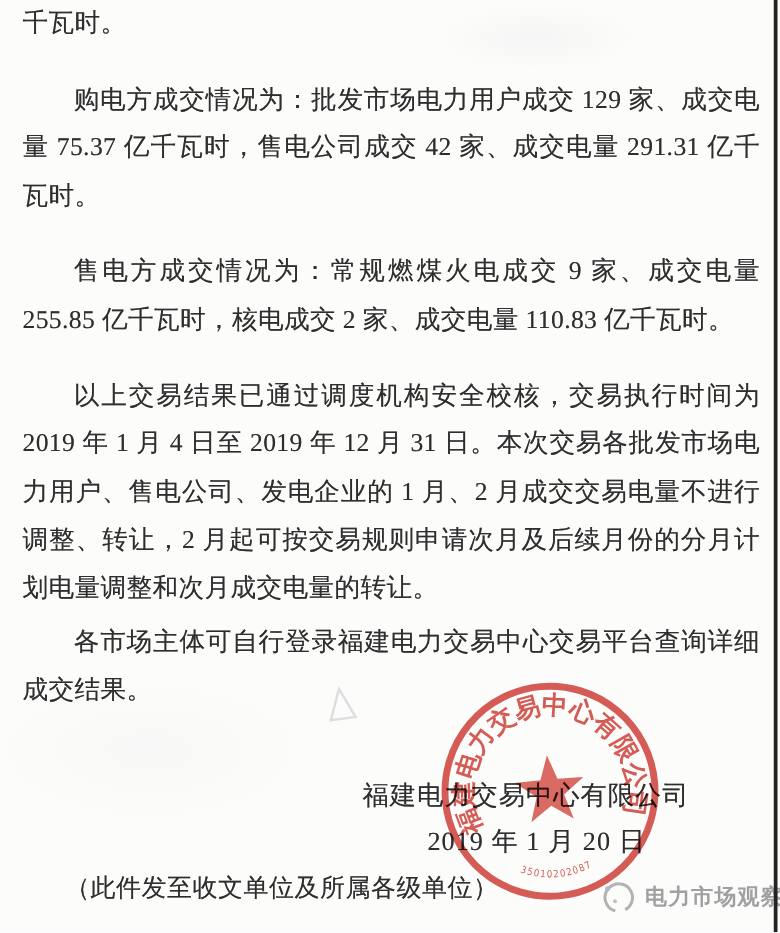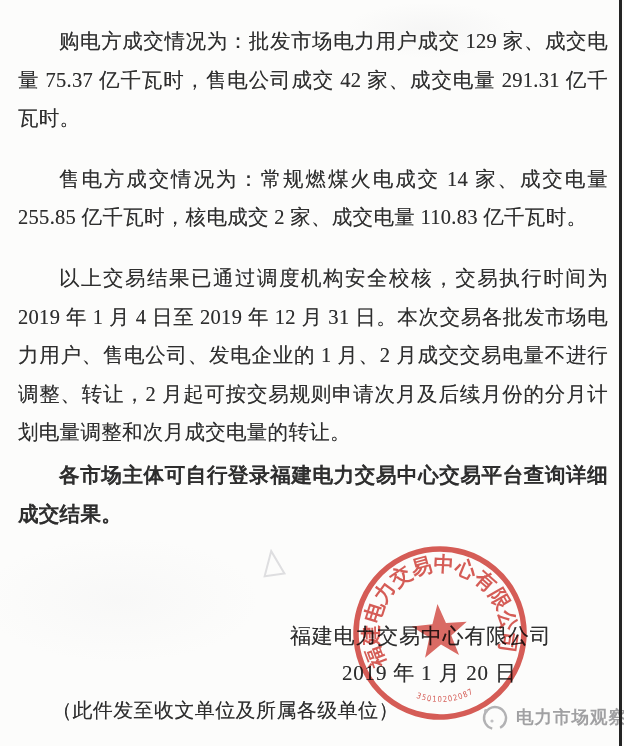--- a/index.html
+++ b/index.html
@@ -22,21 +22,21 @@
     top: 0px;
     width: 590px;
     font-size: 20.5px;
     line-height: 38.6px;
     text-align: justify;
     letter-spacing: 0.3px;
     text-shadow: 0 0 0.5px rgba(60,60,60,0.55);
   }
   .doc-body p { margin: 0; }
   .doc-body p.indent { text-indent: 2em; margin-top: 22px; }
-  .doc-body p.last { margin-top: 4px; font-weight: bold; }
+  .doc-body p.last { margin-top: 4px; }
   .signature-company {
     position: absolute;
     left: 290px;
     top: 622px;
     font-size: 21px;
     letter-spacing: 0.8px;
     text-shadow: 0 0 0.5px rgba(60,60,60,0.55);
     white-space: nowrap;
   }
   .signature-date {
@@ -104,22 +104,23 @@
     width: 3px;
     background: #242424;
   }
 </style>
 </head>
 <body>
 
 <div class="page">
 
   <div class="doc-body">
+    <p>千瓦时。</p>
     <p class="indent">购电方成交情况为：批发市场电力用户成交 129 家、成交电量 75.37 亿千瓦时，售电公司成交 42 家、成交电量 291.31 亿千瓦时。</p>
-    <p class="indent">售电方成交情况为：常规燃煤火电成交 14 家、成交电量 255.85 亿千瓦时，核电成交 2 家、成交电量 110.83 亿千瓦时。</p>
+    <p class="indent">售电方成交情况为：常规燃煤火电成交 9 家、成交电量 255.85 亿千瓦时，核电成交 2 家、成交电量 110.83 亿千瓦时。</p>
     <p class="indent">以上交易结果已通过调度机构安全校核，交易执行时间为 2019 年 1 月 4 日至 2019 年 12 月 31 日。本次交易各批发市场电力用户、售电公司、发电企业的 1 月、2 月成交交易电量不进行调整、转让，2 月起可按交易规则申请次月及后续月份的分月计划电量调整和次月成交电量的转让。</p>
     <p class="indent last">各市场主体可自行登录福建电力交易中心交易平台查询详细成交结果。</p>
   </div>
 
   <svg class="scan-artifact" viewBox="0 0 26 30">
     <polygon points="13,2 23,26 3,26" fill="none" stroke="#c6c6cb" stroke-width="2"></polygon>
   </svg>
 
   <div class="signature-company">福建电力交易中心有限公司</div>
   <div class="signature-date">2019 年 1 月 20 日</div>

